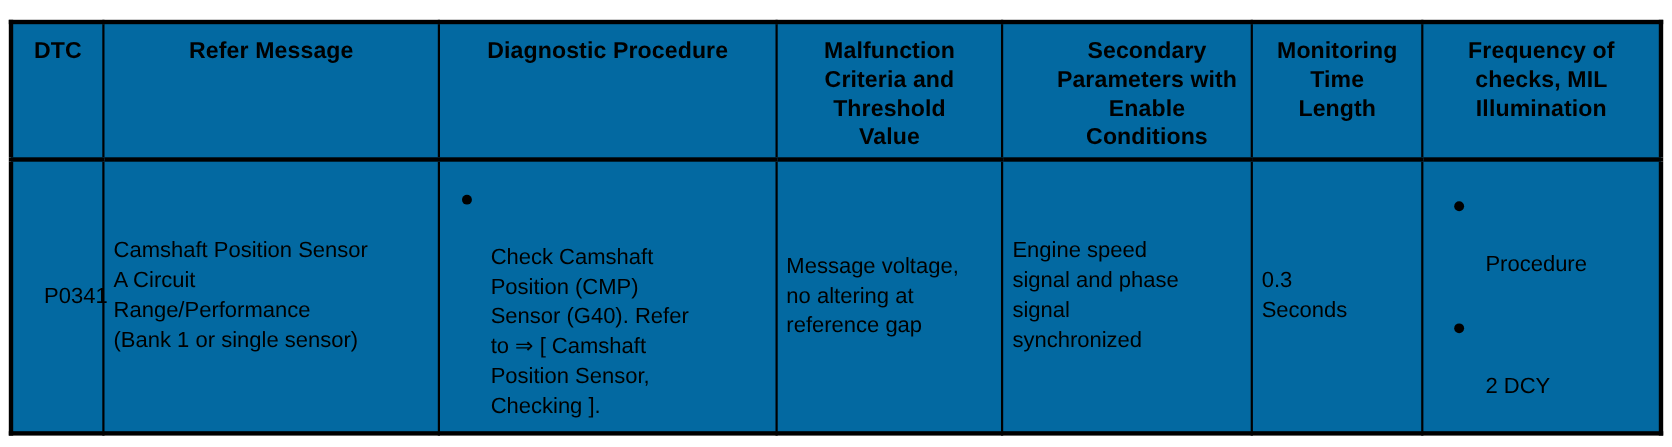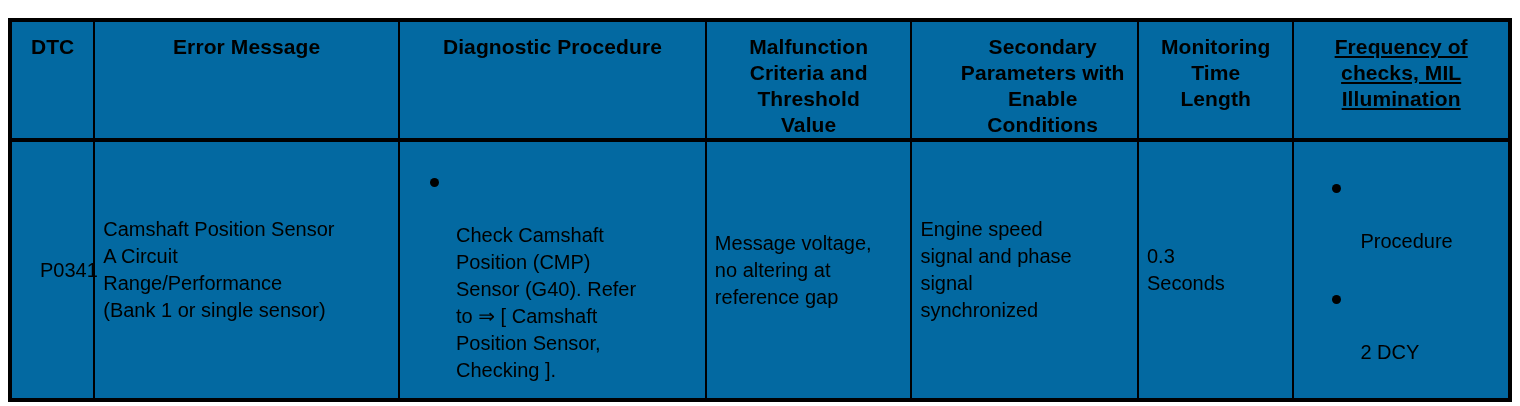--- a/index.html
+++ b/index.html
@@ -82,21 +82,21 @@
     padding: 0 8px;
     white-space: pre-line;
   }
   .cell-pad-dtc {
     padding-left: 28px;
   }
 
   
   ul.bullets {
     list-style: none;
-    margin: 14px;
+    margin: 4px;
     padding: 0 6px 0 10px;
   }
   ul.bullets li {
     position: relative;
     padding-left: 32px;
     font-size: 20px;
     line-height: 27px;
     white-space: pre-line;
   }
   ul.bullets li .bullet-dot {
@@ -137,21 +137,21 @@
       <col class="c-mon">
       <col class="c-freq">
     </colgroup>
 
     <tbody>
       <tr class="header-row">
         <td>
           <span class="head-text">DTC</span>
         </td>
         <td>
-          <span class="head-text">Error Message</span>
+          <span class="head-text">Refer Message</span>
         </td>
         <td>
           <span class="head-text">Diagnostic Procedure</span>
         </td>
         <td>
           <span class="head-text" style="white-space:pre-line;">Malfunction
 Criteria and
 Threshold
 Value</span>
         </td>
@@ -160,21 +160,21 @@
 Parameters with
 Enable
 Conditions</span>
         </td>
         <td>
           <span class="head-text" style="white-space:pre-line;">Monitoring
 Time
 Length</span>
         </td>
         <td>
-          <span class="head-text" style="white-space:pre-line;text-decoration:underline;">Frequency of
+          <span class="head-text" style="white-space:pre-line;">Frequency of
 checks, MIL
 Illumination</span>
         </td>
       </tr>
 
       <tr class="body-row">
         <td>
           <span class="cell-text cell-pad-dtc">P0341</span>
         </td>
 

